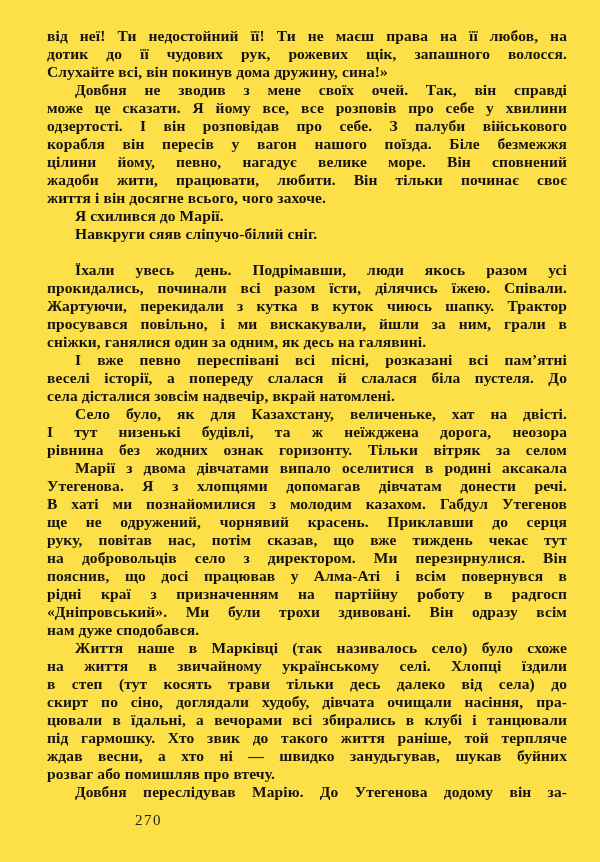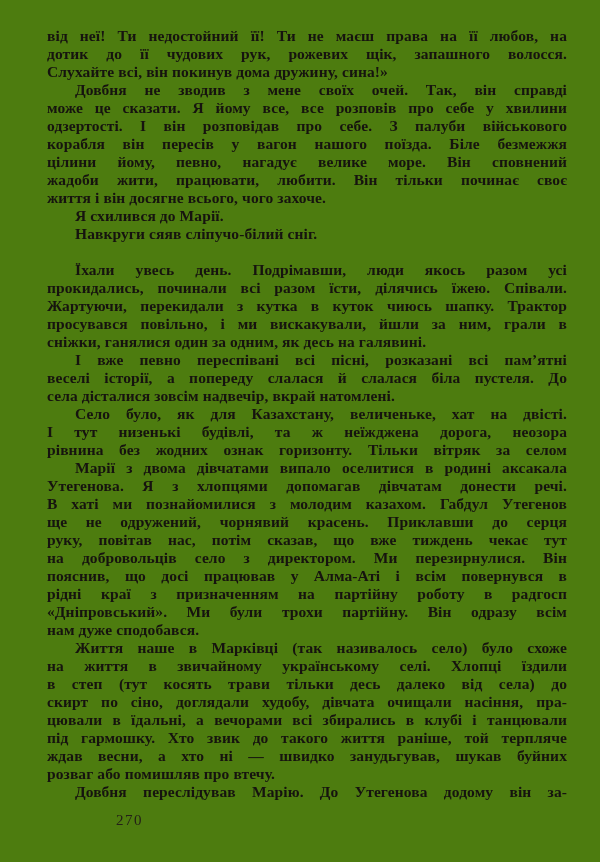--- a/index.html
+++ b/index.html
@@ -3,21 +3,21 @@
 <meta charset="utf-8">
 <style>
   html, body {
     margin: 0;
     padding: 0;
   }
   .page {
     position: relative;
     width: 600px;
     height: 862px;
-    background: #4d7c0f;
+    background: #fde047;
     box-sizing: border-box;
     padding: 27px 33px 0 47px;
     overflow: hidden;
     font-family: "Liberation Serif", "DejaVu Serif", serif;
     color: #16130f;
   }
   .text-block {
     width: 520px;
   }
   .line {
@@ -35,21 +35,21 @@
     text-align-last: left;
   }
   .line.indent {
     text-indent: 28px;
   }
   .spacer {
     height: 18px;
   }
   .footer {
     margin-top: 10px;
-    margin-left: 69px;
+    margin-left: 88px;
   }
   .page-num {
     font-family: "Liberation Serif", "DejaVu Serif", serif;
     font-weight: 400;
     font-size: 15px;
     letter-spacing: 1.5px;
     color: #242018;
   }
 </style>
 </head>
@@ -82,21 +82,21 @@
       <div class="line">І тут низенькі будівлі, та ж неїжджена дорога, неозора</div>
       <div class="line">рівнина без жодних ознак горизонту. Тільки вітряк за селом</div>
       <div class="line indent">Марії з двома дівчатами випало оселитися в родині аксакала</div>
       <div class="line">Утегенова. Я з хлопцями допомагав дівчатам донести речі.</div>
       <div class="line">В хаті ми познайомилися з молодим казахом. Габдул Утегенов</div>
       <div class="line">ще не одружений, чорнявий красень. Приклавши до серця</div>
       <div class="line">руку, повітав нас, потім сказав, що вже тиждень чекає тут</div>
       <div class="line">на добровольців село з директором. Ми перезирнулися. Він</div>
       <div class="line">пояснив, що досі працював у Алма-Аті і всім повернувся в</div>
       <div class="line">рідні краї з призначенням на партійну роботу в радгосп</div>
-      <div class="line">«Дніпровський». Ми були трохи партійну. Він одразу всім</div>
+      <div class="line">«Дніпровський». Ми були трохи здивовані. Він одразу всім</div>
       <div class="line endline">нам дуже сподобався.</div>
       <div class="line indent">Життя наше в Марківці (так називалось село) було схоже</div>
       <div class="line">на життя в звичайному українському селі. Хлопці їздили</div>
       <div class="line">в степ (тут косять трави тільки десь далеко від села) до</div>
       <div class="line">скирт по сіно, доглядали худобу, дівчата очищали насіння, пра-</div>
       <div class="line">цювали в їдальні, а вечорами всі збирались в клубі і танцювали</div>
       <div class="line">під гармошку. Хто звик до такого життя раніше, той терпляче</div>
       <div class="line">ждав весни, а хто ні — швидко занудьгував, шукав буйних</div>
       <div class="line endline">розваг або помишляв про втечу.</div>
       <div class="line indent">Довбня переслідував Марію. До Утегенова додому він за-</div>

